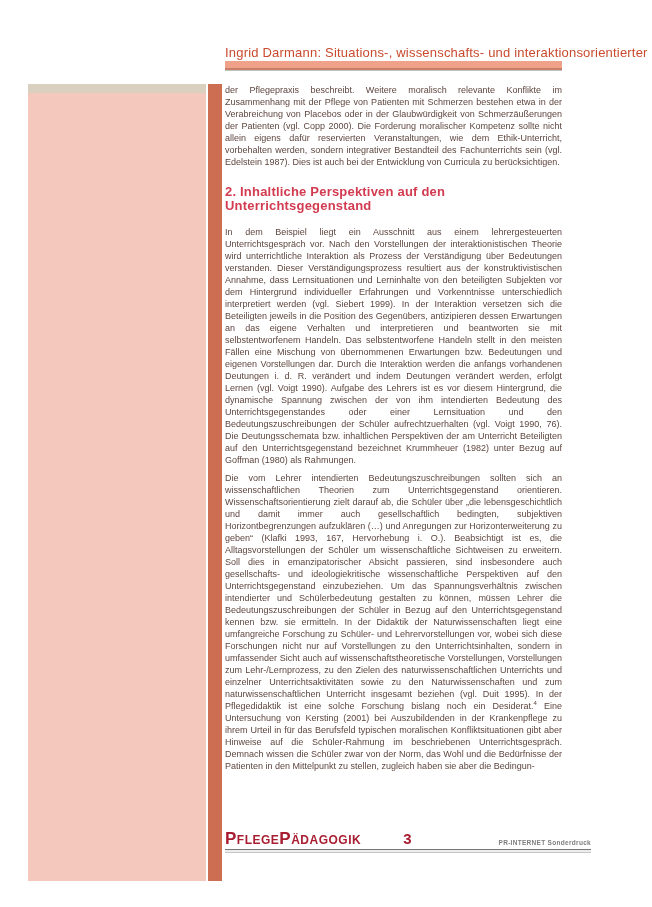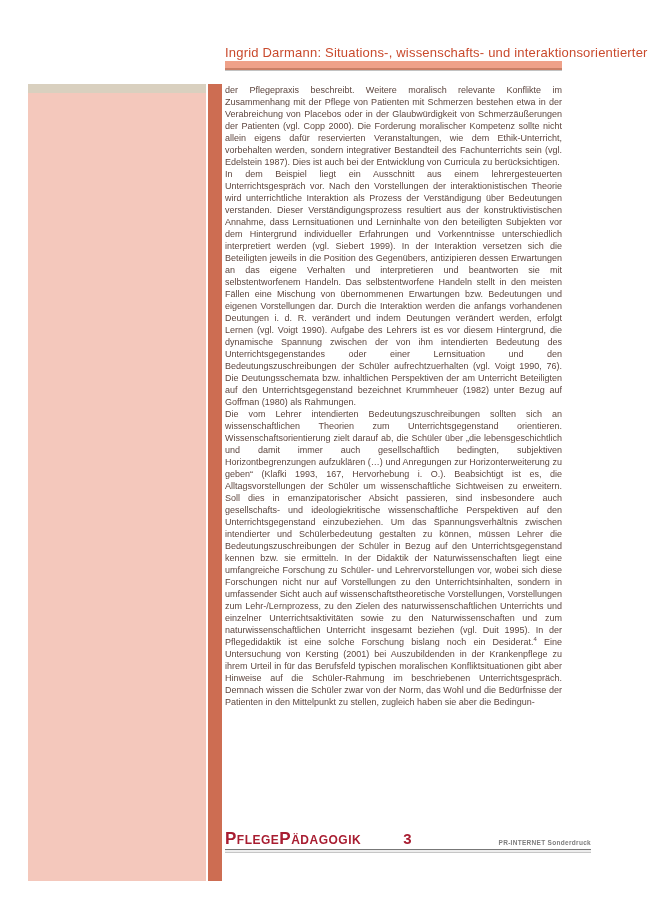--- a/index.html
+++ b/index.html
@@ -32,21 +32,21 @@
     margin:0 0 14px 0;
   }
   .para{
     font-size:9px;line-height:12px;text-align:justify;margin:0;
     color:#5e463f;
   }
   .section-heading{
     font-size:13px;line-height:14px;font-weight:bold;color:#d23b50;
     max-width:258px;margin:17px 0 13px 0;letter-spacing:.2px;
   }
-  .p2{}
+  .p2{margin-bottom:6px;}
   .quote-italic{}
   sup.footnote{font-size:6px;line-height:0;vertical-align:super;}
   
   .footer{
     position:absolute;left:225px;top:830px;width:366px;
   }
   .footer-row{display:flex;align-items:flex-start;}
   .journal-title{
     font-variant:small-caps;font-weight:bold;font-size:17px;line-height:18px;
     color:#a81d31;letter-spacing:.5px;
@@ -68,20 +68,21 @@
 
 <div class="pink-block"></div>
 <div class="salmon-bar"></div>
 
 <div class="content">
   <div class="running-header">Ingrid Darmann: Situations-, wissenschafts- und interaktionsorientierter Pflegeunterricht</div>
   <div class="header-band"></div>
 
   <p class="para">der Pflegepraxis beschreibt. Weitere moralisch relevante Konflikte im Zusammenhang mit der Pflege von Patienten mit Schmerzen bestehen etwa in der Verabreichung von Placebos oder in der Glaubwürdigkeit von Schmerzäußerungen der Patienten (vgl. Copp 2000). Die Forderung moralischer Kompetenz sollte nicht allein eigens dafür reservierten Veranstaltungen, wie dem Ethik-Unterricht, vorbehalten werden, sondern integrativer Bestandteil des Fachunterrichts sein (vgl. Edelstein 1987). Dies ist auch bei der Entwicklung von Curricula zu berücksichtigen.</p>
 
+  <h2 class="section-heading">2. Inhaltliche Perspektiven auf den Unterrichtsgegenstand</h2>
 
   <p class="para p2">In dem Beispiel liegt ein Ausschnitt aus einem lehrergesteuerten Unterrichtsgespräch vor. Nach den Vorstellungen der interaktionistischen Theorie wird unterrichtliche Interaktion als Prozess der Verständigung über Bedeutungen verstanden. Dieser Verständigungsprozess resultiert aus der konstruktivistischen Annahme, dass Lernsituationen und Lerninhalte von den beteiligten Subjekten vor dem Hintergrund individueller Erfahrungen und Vorkenntnisse unterschiedlich interpretiert werden (vgl. Siebert 1999). In der Interaktion versetzen sich die Beteiligten jeweils in die Position des Gegenübers, antizipieren dessen Erwartungen an das eigene Verhalten und interpretieren und beantworten sie mit selbstentworfenem Handeln. Das selbstentworfene Handeln stellt in den meisten Fällen eine Mischung von übernommenen Erwartungen bzw. Bedeutungen und eigenen Vorstellungen dar. Durch die Interaktion werden die anfangs vorhandenen Deutungen i. d. R. verändert und indem Deutungen verändert werden, erfolgt Lernen (vgl. Voigt 1990). Aufgabe des Lehrers ist es vor diesem Hintergrund, die dynamische Spannung zwischen der von ihm intendierten Bedeutung des Unterrichtsgegenstandes oder einer Lernsituation und den Bedeutungszuschreibungen der Schüler aufrechtzuerhalten (vgl. Voigt 1990, 76). Die Deutungsschemata bzw. inhaltlichen Perspektiven der am Unterricht Beteiligten auf den Unterrichtsgegenstand bezeichnet Krummheuer (1982) unter Bezug auf Goffman (1980) als Rahmungen.</p>
 
   <p class="para"><span>Die vom Lehrer intendierten Bedeutungszuschreibungen sollten sich an wissenschaftlichen Theorien zum Unterrichtsgegenstand orientieren. Wissenschaftsorientierung zielt darauf ab, die Schüler über </span><span class="quote-italic">„die lebensgeschichtlich und damit immer auch gesellschaftlich bedingten, subjektiven Horizontbegrenzungen aufzuklären (…) und Anregungen zur Horizonterweiterung zu geben“</span><span> (Klafki 1993, 167, Hervorhebung i. O.). Beabsichtigt ist es, die Alltagsvorstellungen der Schüler um wissenschaftliche Sichtweisen zu erweitern. Soll dies in emanzipatorischer Absicht passieren, sind insbesondere auch gesellschafts- und ideologiekritische wissenschaftliche Perspektiven auf den Unterrichtsgegenstand einzubeziehen. Um das Spannungsverhältnis zwischen intendierter und Schülerbedeutung gestalten zu können, müssen Lehrer die Bedeutungszuschreibungen der Schüler in Bezug auf den Unterrichtsgegenstand kennen bzw. sie ermitteln. In der Didaktik der Naturwissenschaften liegt eine umfangreiche Forschung zu Schüler- und Lehrervorstellungen vor, wobei sich diese Forschungen nicht nur auf Vorstellungen zu den Unterrichtsinhalten, sondern in umfassender Sicht auch auf wissenschaftstheoretische Vorstellungen, Vorstellungen zum Lehr-/Lernprozess, zu den Zielen des naturwissenschaftlichen Unterrichts und einzelner Unterrichtsaktivitäten sowie zu den Naturwissenschaften und zum naturwissenschaftlichen Unterricht insgesamt beziehen (vgl. Duit 1995). In der Pflegedidaktik ist eine solche Forschung bislang noch ein Desiderat.</span><sup class="footnote">4</sup><span> Eine Untersuchung von Kersting (2001) bei Auszubildenden in der Krankenpflege zu ihrem Urteil in für das Berufsfeld typischen moralischen Konfliktsituationen gibt aber Hinweise auf die Schüler-Rahmung im beschriebenen Unterrichtsgespräch. Demnach wissen die Schüler zwar von der Norm, das Wohl und die Bedürfnisse der Patienten in den Mittelpunkt zu stellen, zugleich haben sie aber die Bedingun-</span></p>
 </div>
 
 <div class="footer">
   <div class="footer-row">
     <span class="journal-title">PflegePädagogik</span>
     <span class="page-number">3</span>

